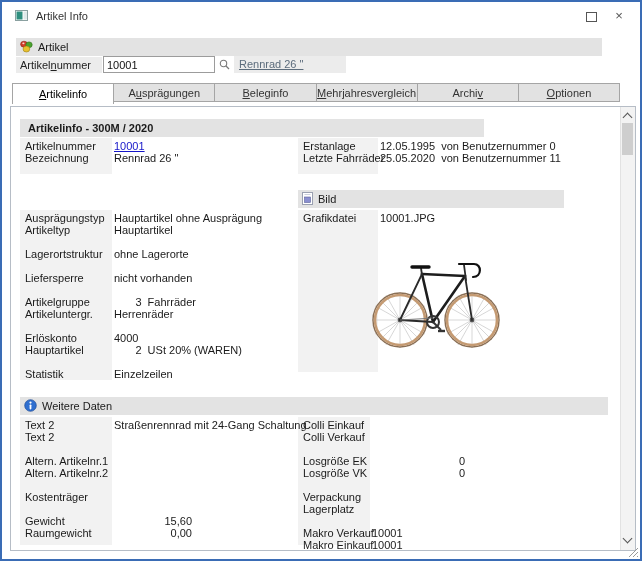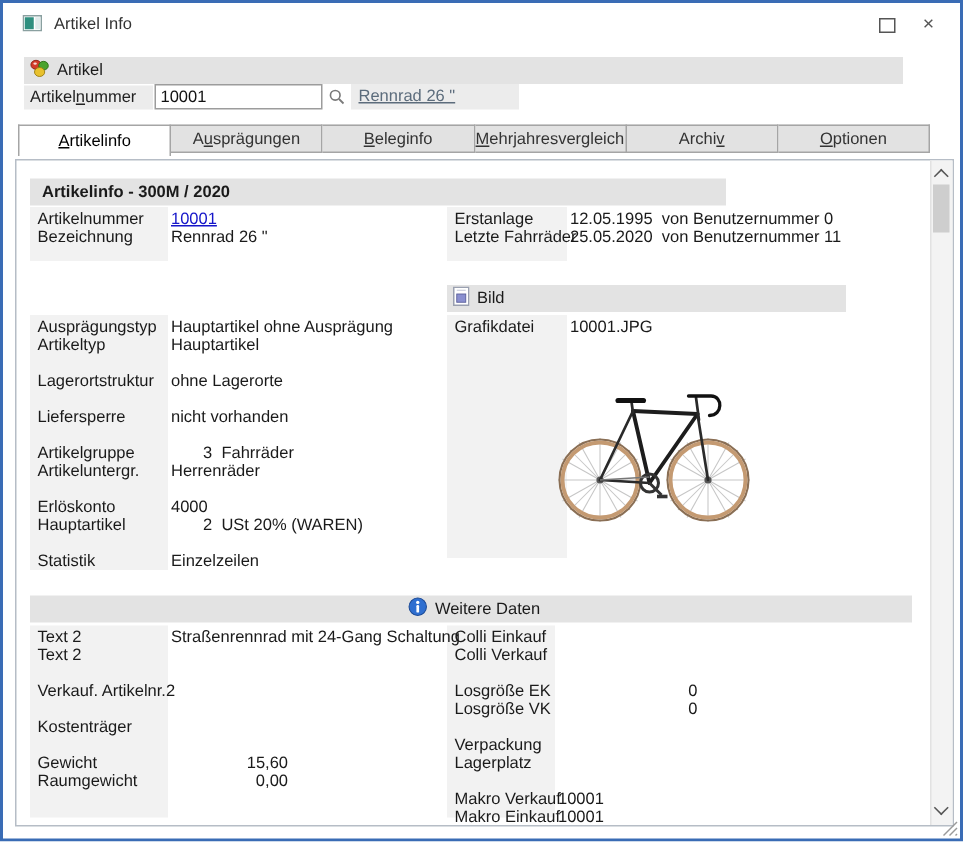--- a/index.html
+++ b/index.html
@@ -246,21 +246,21 @@
         <path d="M89,30 L104,30 C 112,30 112,43 103,43" stroke="#111" stroke-width="2.2" stroke-linecap="round"></path>
 
         <circle cx="63" cy="88" r="6" stroke="#333" stroke-width="2"></circle>
         <line x1="63" y1="88" x2="71" y2="96" stroke="#333" stroke-width="2"></line>
         <line x1="68" y1="97" x2="75" y2="97" stroke="#333" stroke-width="2.4"></line>
         <line x1="30" y1="86" x2="63" y2="84" stroke="#777" stroke-width="0.9"></line>
       </g>
     </svg>
   </div>
 
-  <div class="band" style="left:18px;top:395px;width:588px;justify-content:center;">
+  <div class="band" style="left:18px;top:395px;width:588px;">
     <span>
       <svg width="13" height="13" viewBox="0 0 13 13">
         <circle cx="6.5" cy="6.5" r="5.8" fill="#2f6fd0" stroke="#1c4a96" stroke-width="0.7"></circle>
         <circle cx="6.5" cy="3.6" r="1.1" fill="#ffffff"></circle>
         <rect x="5.6" y="5.4" width="1.8" height="5" rx="0.8" fill="#ffffff"></rect>
       </svg>
     </span>
     <span>Weitere Daten</span>
   </div>
   <div class="fieldcol" style="left:18px;top:417px;width:276px;--lw:92px;--nw:80px;">
@@ -268,21 +268,25 @@
   <div class="frow">
         <span class="lbl">Text 2</span>
         <span class="val">Straßenrennrad mit 24-Gang Schaltung</span>
       </div>
       <div class="frow">
         <span class="lbl">Text 2</span>
         <span class="val"></span>
       </div>
       <div class="frow gap"></div>
       <div class="frow">
-        <span class="lbl">Verkauf. Artikelnr.2</span>
+        <span class="lbl">Altern. Artikelnr.1</span>
+        <span class="val"></span>
+      </div>
+      <div class="frow">
+        <span class="lbl">Altern. Artikelnr.2</span>
         <span class="val"></span>
       </div>
       <div class="frow gap"></div>
       <div class="frow">
         <span class="lbl">Kostenträger</span>
         <span class="val"></span>
       </div>
       <div class="frow gap"></div>
       <div class="frow">
         <span class="lbl">Gewicht</span>

